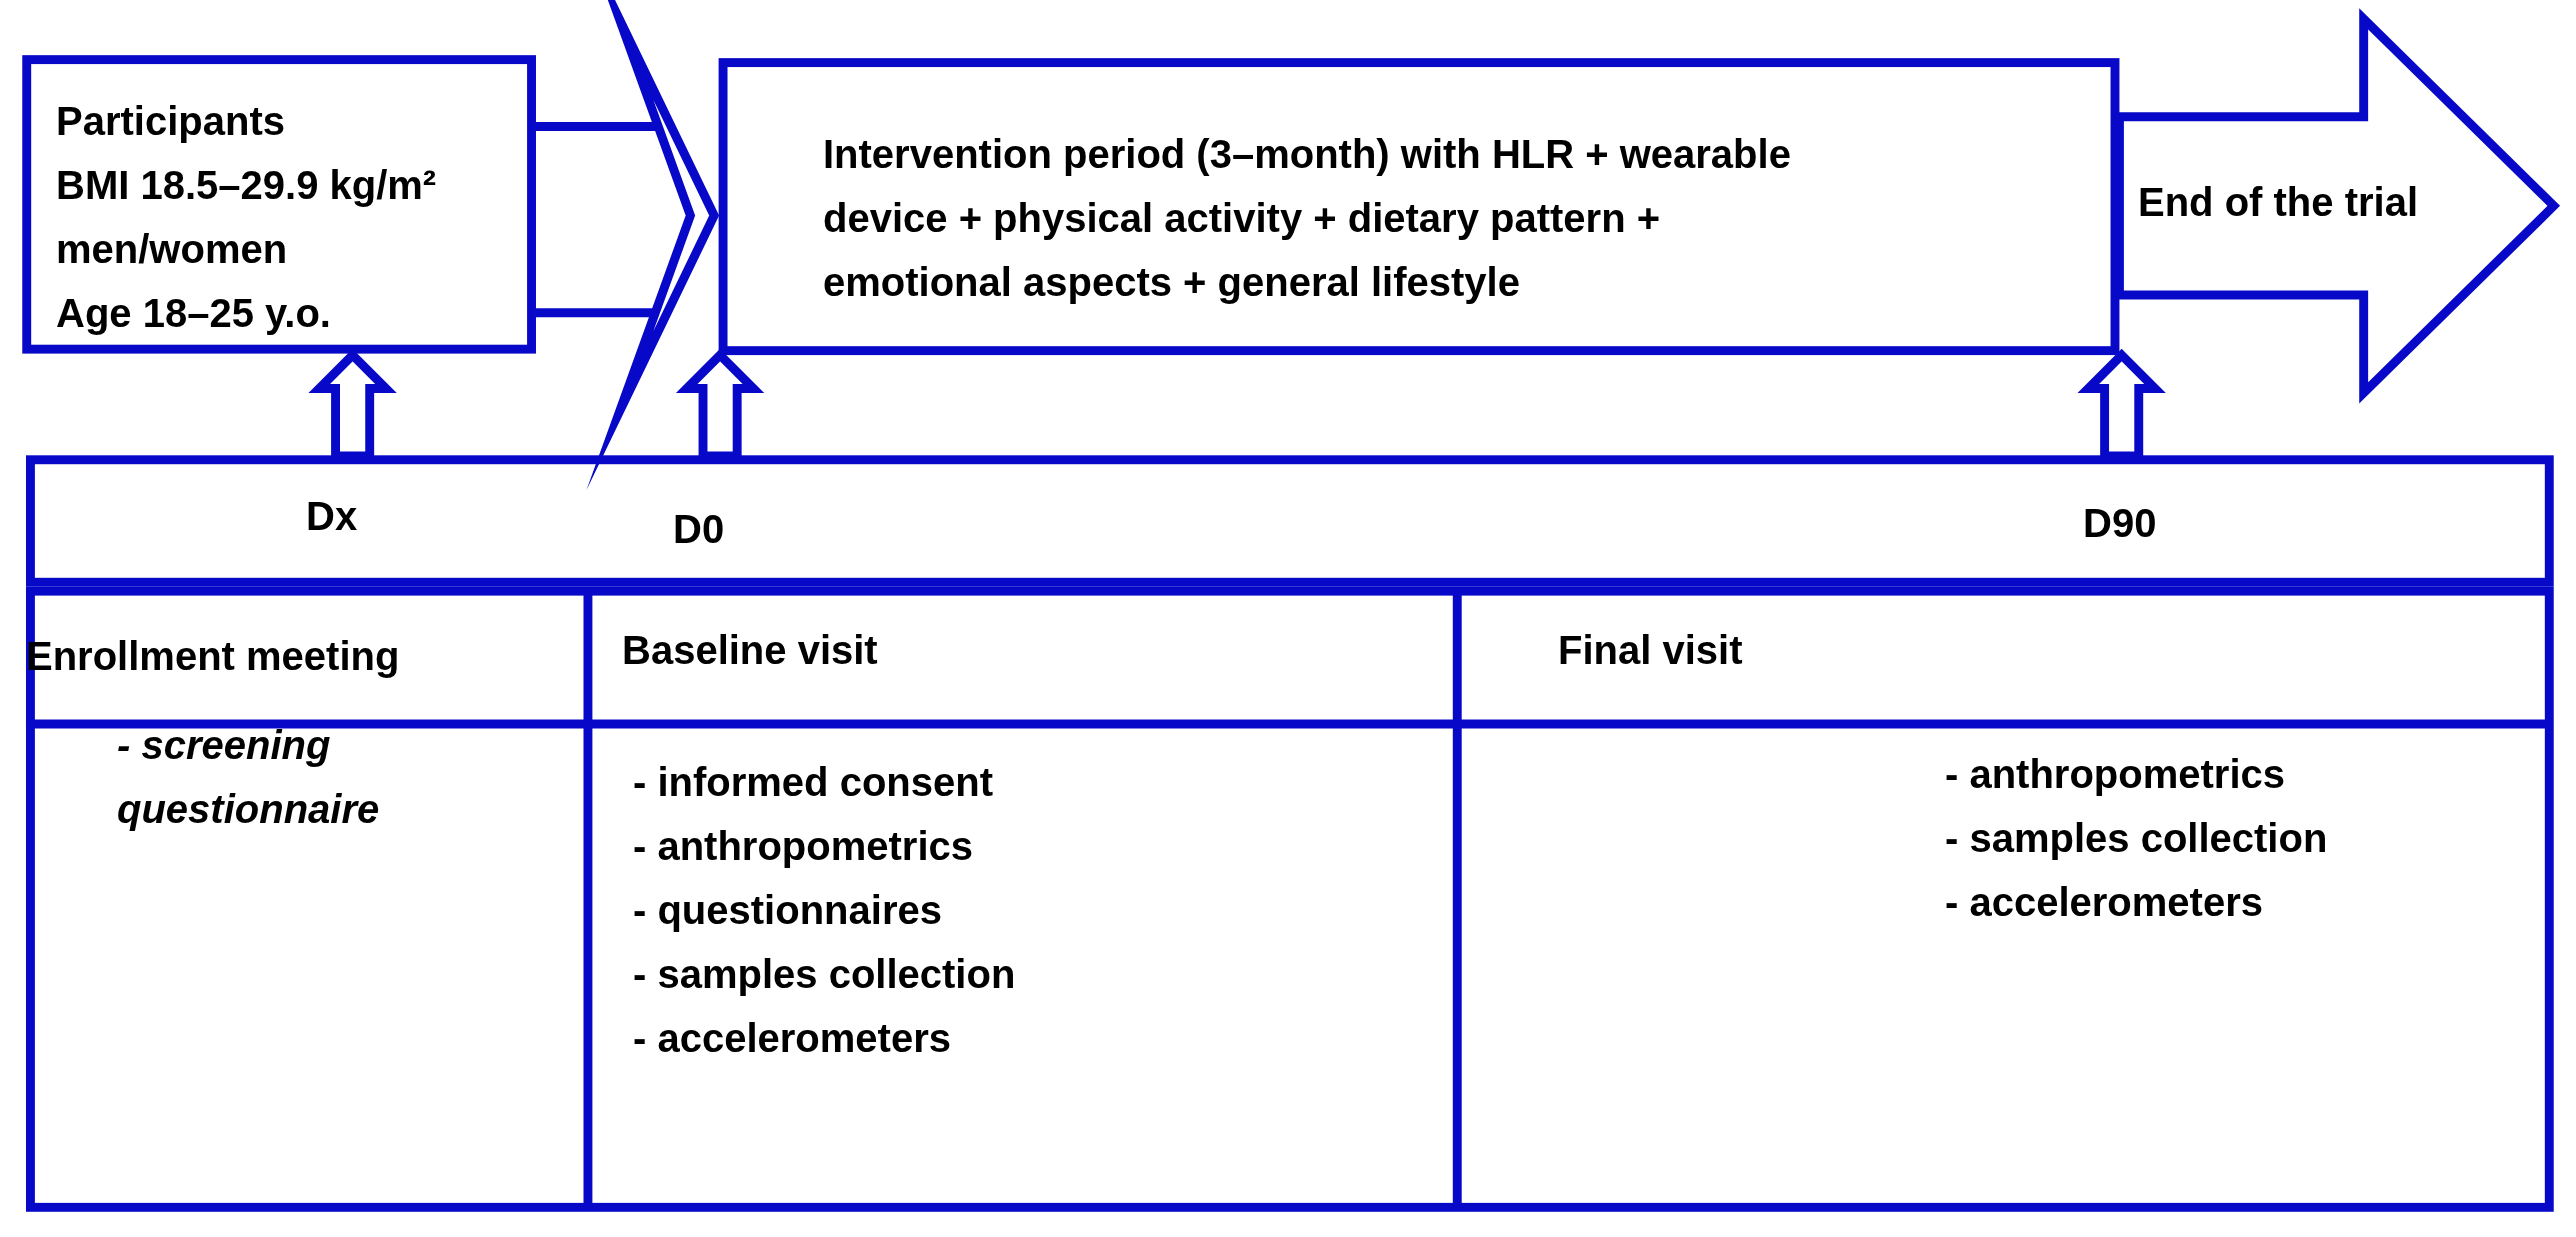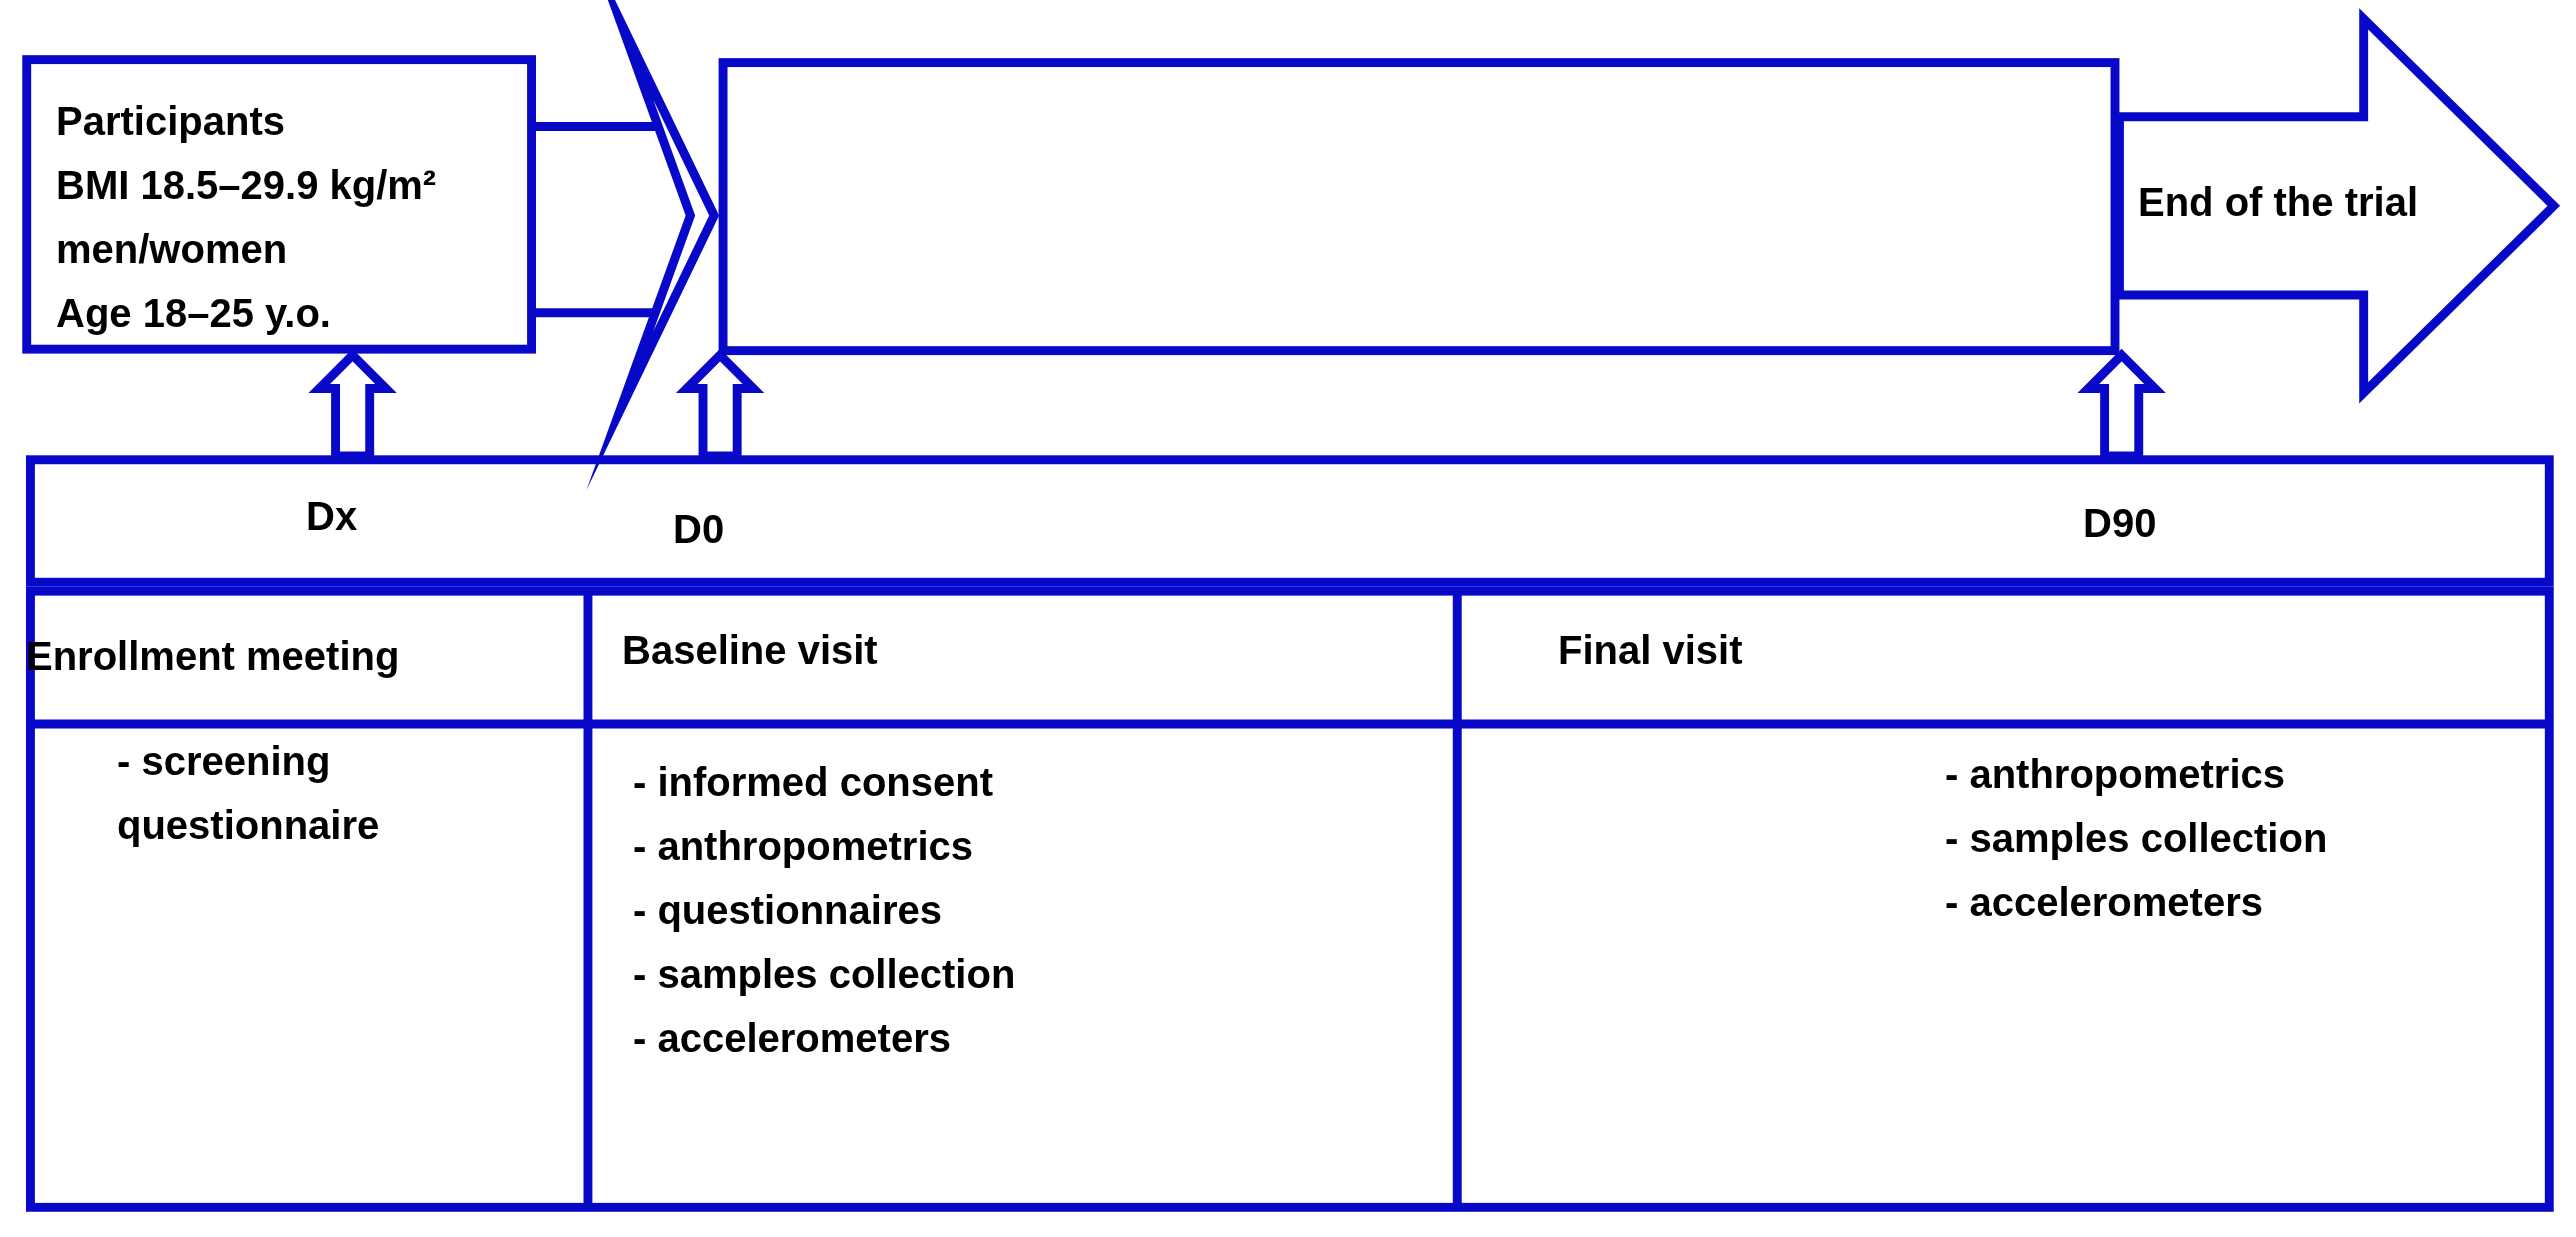--- a/index.html
+++ b/index.html
@@ -57,32 +57,35 @@
     <path class="shape" d="M475 478 L520 523 L498 523 L498 614 L452 614 L452 523 L430 523 Z"></path>
     <path class="shape" d="M970 478 L1015 523 L993 523 L993 614 L947 614 L947 523 L925 523 Z"></path>
     <path class="shape" d="M2858 478 L2903 523 L2881 523 L2881 614 L2835 614 L2835 523 L2813 523 Z"></path>
   </svg>
 
   <div class="txt" style="left:56px;top:89px;width:475px;">Participants
 BMI 18.5–29.9 kg/m²
 men/women
 Age 18–25 y.o.</div>
 
+  <div class="txt" style="left:823px;top:122px;width:1277px;">Intervention period (3–month) with HLR + wearable
+device + physical activity + dietary pattern +
+emotional aspects + general lifestyle</div>
 
   <div class="txt center" style="left:2138px;top:170px;width:364px;">End of the trial</div>
 
   <div class="txt center" style="left:306px;top:484px;width:104px;">Dx</div>
   <div class="txt center" style="left:673px;top:497px;width:104px;">D0</div>
   <div class="txt center" style="left:2083px;top:491px;width:119px;">D90</div>
 
   <div class="txt" style="left:622px;top:618px;width:817px;">Baseline visit</div>
   <div class="txt center" style="left:26px;top:624px;width:562px;">Enrollment meeting</div>
   <div class="txt center" style="left:1558px;top:618px;width:1039px;">Final visit</div>
 
-  <div class="txt" style="left:117px;top:729px;width:460px;">- screening
+  <div class="txt" style="left:117px;top:713px;width:460px;font-style:italic;">- screening
 questionnaire</div>
   <div class="txt" style="left:605px;top:750px;width:839px;margin-left:28px;">- informed consent
 - anthropometrics
 - questionnaires
 - samples collection
 - accelerometers</div>
   <div class="txt" style="left:1945px;top:742px;width:594px;">- anthropometrics
 - samples collection
 - accelerometers</div>
 

